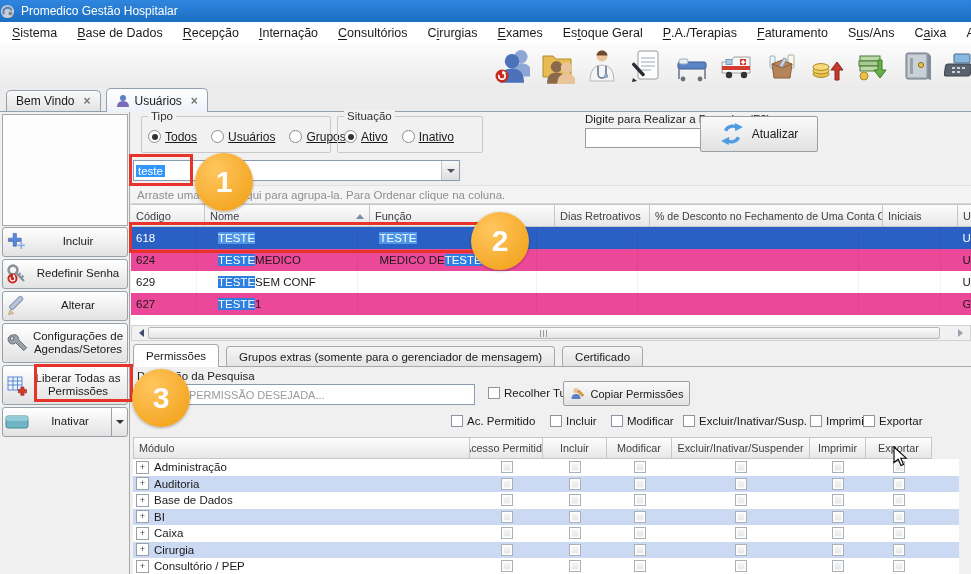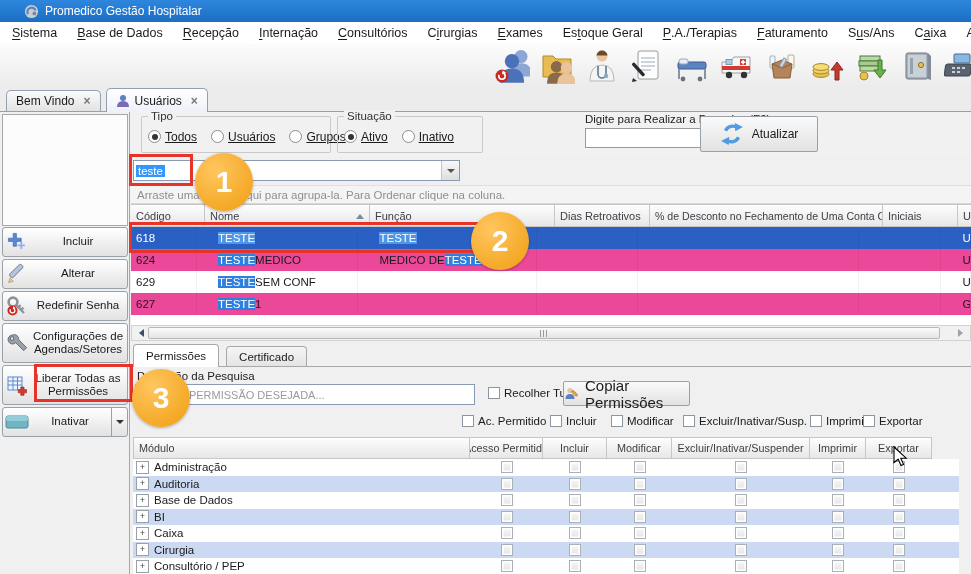--- a/index.html
+++ b/index.html
@@ -1,20 +1,20 @@
 <!DOCTYPE html>
 <html><head>
 <meta charset="utf-8">
 <style>
   html,body{margin:0;padding:0;}
   body{font-family:"Liberation Sans",sans-serif;background:#d8d8d8;}
   .screen{position:relative;width:971px;height:574px;overflow:hidden;background:#f0f0f0;font-size:12px;color:#1a1a1a;}
 
   
-  .titlebar{position:absolute;left:0;top:0;width:971px;height:22px;background:linear-gradient(#2f86de,#1b6fc2);color:#fff;display:flex;align-items:center;padding-left:24px;box-sizing:border-box;font-size:12px;}
+  .titlebar{position:absolute;left:0;top:0;width:971px;height:22px;background:linear-gradient(#2f86de,#1b6fc2);color:#fff;display:flex;align-items:center;padding-left:0;box-sizing:border-box;font-size:12px;}
   .titlebar .app-icon{width:15px;height:15px;margin-right:6px;display:inline-flex;}
 
   
   .menubar{position:absolute;left:0;top:22px;width:971px;height:22px;background:#fff;display:flex;align-items:center;padding-left:2px;box-sizing:border-box;overflow:hidden;}
   .menu-item{padding:0 10px;height:22px;display:flex;align-items:center;font-size:12.5px;white-space:nowrap;cursor:default;}
   .menu-item u{text-underline-offset:2px;}
 
   
   .toolbar{position:absolute;left:0;top:44px;width:971px;height:44px;background:linear-gradient(#fcfcfc,#ebebeb);overflow:hidden;}
   .toolicons{position:absolute;left:492px;top:2px;display:flex;gap:5px;}
@@ -86,21 +86,21 @@
   .tab2{height:19px;border:1px solid #a8a8a8;border-bottom:none;border-radius:4px 4px 0 0;display:flex;align-items:center;padding:0 12px;background:linear-gradient(#f5f5f5,#e4e4e4);margin-right:7px;font-size:11.5px;white-space:nowrap;}
   .tab2.active{height:22px;background:#fff;margin-bottom:-1px;z-index:2;position:relative;}
 
   
   .permpanel{position:absolute;left:0;top:255px;width:840px;height:207px;background:#f0f0f0;}
   .perm-label{position:absolute;left:6px;top:3px;font-size:11.5px;color:#222;}
   .perm-input{position:absolute;left:4px;top:17px;width:330px;height:19px;border:1px solid #8a9ab0;font:11px "Liberation Sans",sans-serif;padding:0 4px;color:#333;}
   .perm-input::placeholder{color:#9a9a9a;}
   .ckwrap{position:absolute;display:flex;align-items:center;font-size:11.5px;white-space:nowrap;}
   .ck{width:12px;height:12px;border:1px solid #8d95a0;background:#fff;margin-right:4px;box-sizing:border-box;flex-shrink:0;}
-  .copy-btn{position:absolute;left:432px;top:14px;width:127px;height:25px;font-size:15px;gap:5px;}
+  .copy-btn{position:absolute;left:432px;top:14px;width:127px;height:25px;font-size:11px;gap:5px;}
   .verify-btn{position:absolute;left:565px;top:14px;width:231px;height:25px;font-size:12px;font-weight:bold;}
 
   .pghead{position:absolute;left:2px;top:70px;height:22px;display:flex;}
   .pghead .hc{background:linear-gradient(#fdfdfd,#e7e7e7);border:1px solid #c6c6c6;border-left:none;box-sizing:border-box;display:flex;align-items:center;justify-content:center;font-size:10.8px;color:#3e3e46;white-space:nowrap;overflow:hidden;}
   .pghead .hc:first-child{border-left:1px solid #c6c6c6;justify-content:flex-start;padding-left:5px;}
   .pgbody{position:absolute;left:2px;top:92px;width:826px;}
   .pgrow{display:flex;height:16.5px;background:#fff;align-items:center;}
   .pgrow.alt{background:#ccd9f2;}
   .pgrow .mc{display:flex;align-items:center;font-size:11.5px;box-sizing:border-box;padding-left:3px;overflow:hidden;white-space:nowrap;}
   .expand{width:11px;height:11px;border:1px solid #98a0a8;background:#fff;display:inline-flex;align-items:center;justify-content:center;font-size:9px;line-height:1;color:#444;margin-right:5px;flex-shrink:0;}
@@ -352,37 +352,37 @@
             <svg width="22" height="22" viewBox="0 0 22 22">
               <path d="M8 2 h4 v6 h6 v4 h-6 v6 h-4 v-6 H2 V8 h6z" fill="#5b87d6" stroke="#3a5fa8" stroke-width="0.8" transform="scale(0.8) translate(1,1)"></path>
               <path d="M8 2 h4 v6 h6 v4 h-6 v6 h-4 v-6 H2 V8 h6z" fill="#8fb0e8" transform="scale(0.45) translate(24,22)"></path>
             </svg>
           </span>
           <span class="slabel">Incluir</span>
         </div>
         <div class="sbtn h30">
           <span class="sicon">
             <svg width="22" height="22" viewBox="0 0 22 22">
-              <rect x="3" y="12" width="16" height="4.5" rx="1.5" transform="rotate(-45 3 12)" fill="#b9c6da" stroke="#7e90aa"></rect>
-              <path d="M4 15 l3.5 3.5 L2.5 19.5z" fill="#e8c89a" stroke="#a8885a" stroke-width="0.6"></path>
-            </svg>
-          </span>
-          <span class="slabel">Alterar</span>
-        </div>
-        <div class="sbtn h30">
-          <span class="sicon">
-            <svg width="22" height="22" viewBox="0 0 22 22">
               <circle cx="7" cy="7" r="4.4" fill="none" stroke="#8a929e" stroke-width="2.6"></circle>
               <path d="M10 10 l8 8 M15 15 l2.4-2.4 M12.4 12.4 l2.2-2.2" stroke="#8a929e" stroke-width="2.4"></path>
               <circle cx="6.5" cy="15.5" r="5" fill="#c92a1c"></circle>
               <circle cx="6.5" cy="15.5" r="2.4" fill="none" stroke="#fff" stroke-width="1.3" stroke-dasharray="8 3"></circle>
               <path d="M7 11.3 l2.6 1.6 -2.6 1.6z" fill="#fff"></path>
             </svg>
           </span>
           <span class="slabel">Redefinir Senha</span>
+        </div>
+        <div class="sbtn h30">
+          <span class="sicon">
+            <svg width="22" height="22" viewBox="0 0 22 22">
+              <rect x="3" y="12" width="16" height="4.5" rx="1.5" transform="rotate(-45 3 12)" fill="#b9c6da" stroke="#7e90aa"></rect>
+              <path d="M4 15 l3.5 3.5 L2.5 19.5z" fill="#e8c89a" stroke="#a8885a" stroke-width="0.6"></path>
+            </svg>
+          </span>
+          <span class="slabel">Alterar</span>
         </div>
         <div class="sbtn h40">
           <span class="sicon">
             <svg width="22" height="22" viewBox="0 0 22 22">
               <path d="M6.5 3 a4.5 4.5 0 1 0 3.2 7.7 l8 8 3-3 -8-8 A4.5 4.5 0 0 0 6.5 3 z M4.5 5 l3 0 0 3 -3 0z" fill="#9aa0a8" stroke="#6a7078" fill-rule="evenodd"></path>
             </svg>
           </span>
           <span class="slabel">Configurações de Agendas/Setores</span>
         </div>
         <div class="sbtn h40">
@@ -551,20 +551,23 @@
       <span class="harrow" style="right:0;">
           <i class="tri-r"></i>
         </span>
     </div>
 
     <div class="tabs2" id="tabs2">
         <div class="tab2 active">
           <span>Permissões</span>
         </div>
         <div class="tab2">
+          <span>Grupos extras (somente para o gerenciador de mensagem)</span>
+        </div>
+        <div class="tab2">
           <span>Certificado</span>
         </div>
       </div>
 
     <div class="permpanel">
       <div class="perm-label">Descrição da Pesquisa</div>
       <input class="perm-input" type="text" placeholder="DIGITE A PERMISSÃO DESEJADA..." style="">
       <div class="ckwrap" style="left:357px;top:20px;">
         <span class="ck"></span>
         <span>Recolher Tudo</span>
@@ -573,21 +576,21 @@
         <span style="display:inline-flex;">
           <svg width="16" height="16" viewBox="0 0 16 16">
               <circle cx="6" cy="4.5" r="2.6" fill="#e9c49a"></circle>
               <path d="M1.5 13q0-5 4.5-5t4.5 5z" fill="#5b7fc0"></path>
               <rect x="9" y="4" width="7" height="2.4" rx="1" transform="rotate(45 9 4)" fill="#e8a33a" stroke="#8a6a20" stroke-width="0.5"></rect>
             </svg>
         </span>
         <span>Copiar Permissões</span>
       </div>
       <div id="bulkChecks">
-          <div class="ckwrap" style="left: 331px; top: 48px; justify-content: center;">
+          <div class="ckwrap" style="left: 320px; top: 48px; justify-content: center;">
             <span class="ck"></span>
             <span>Ac. Permitido</span>
           </div>
           <div class="ckwrap" style="left: 419px; top: 48px;">
             <span class="ck"></span>
             <span>Incluir</span>
           </div>
           <div class="ckwrap" style="left: 480px; top: 48px;">
             <span class="ck"></span>
             <span>Modificar</span>

